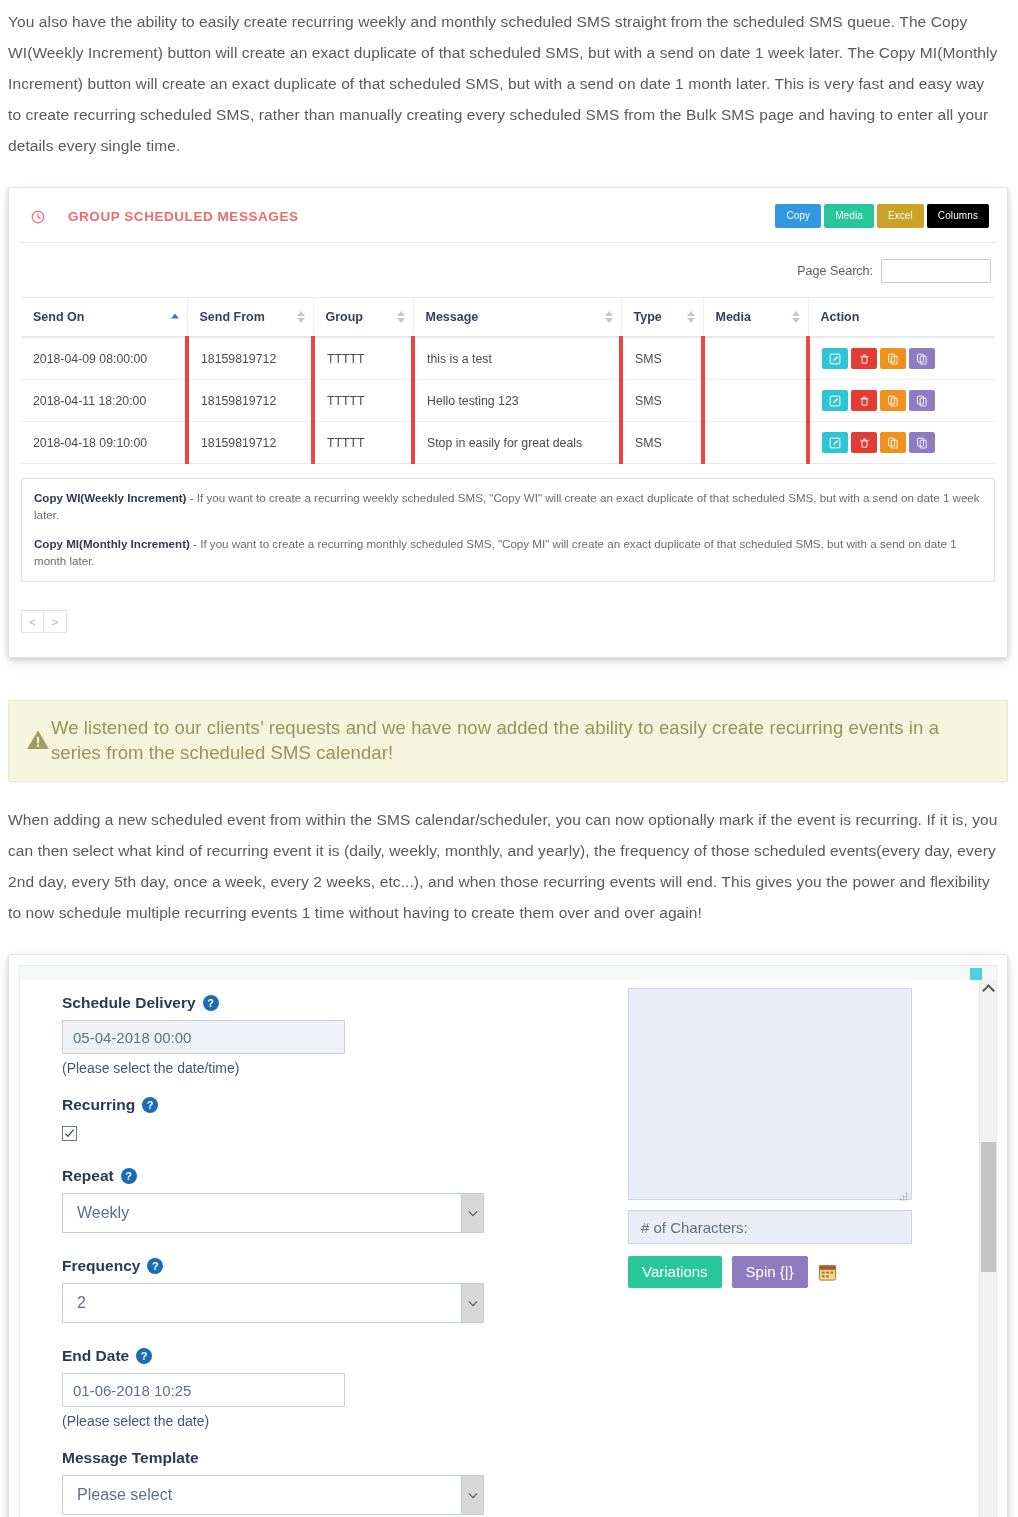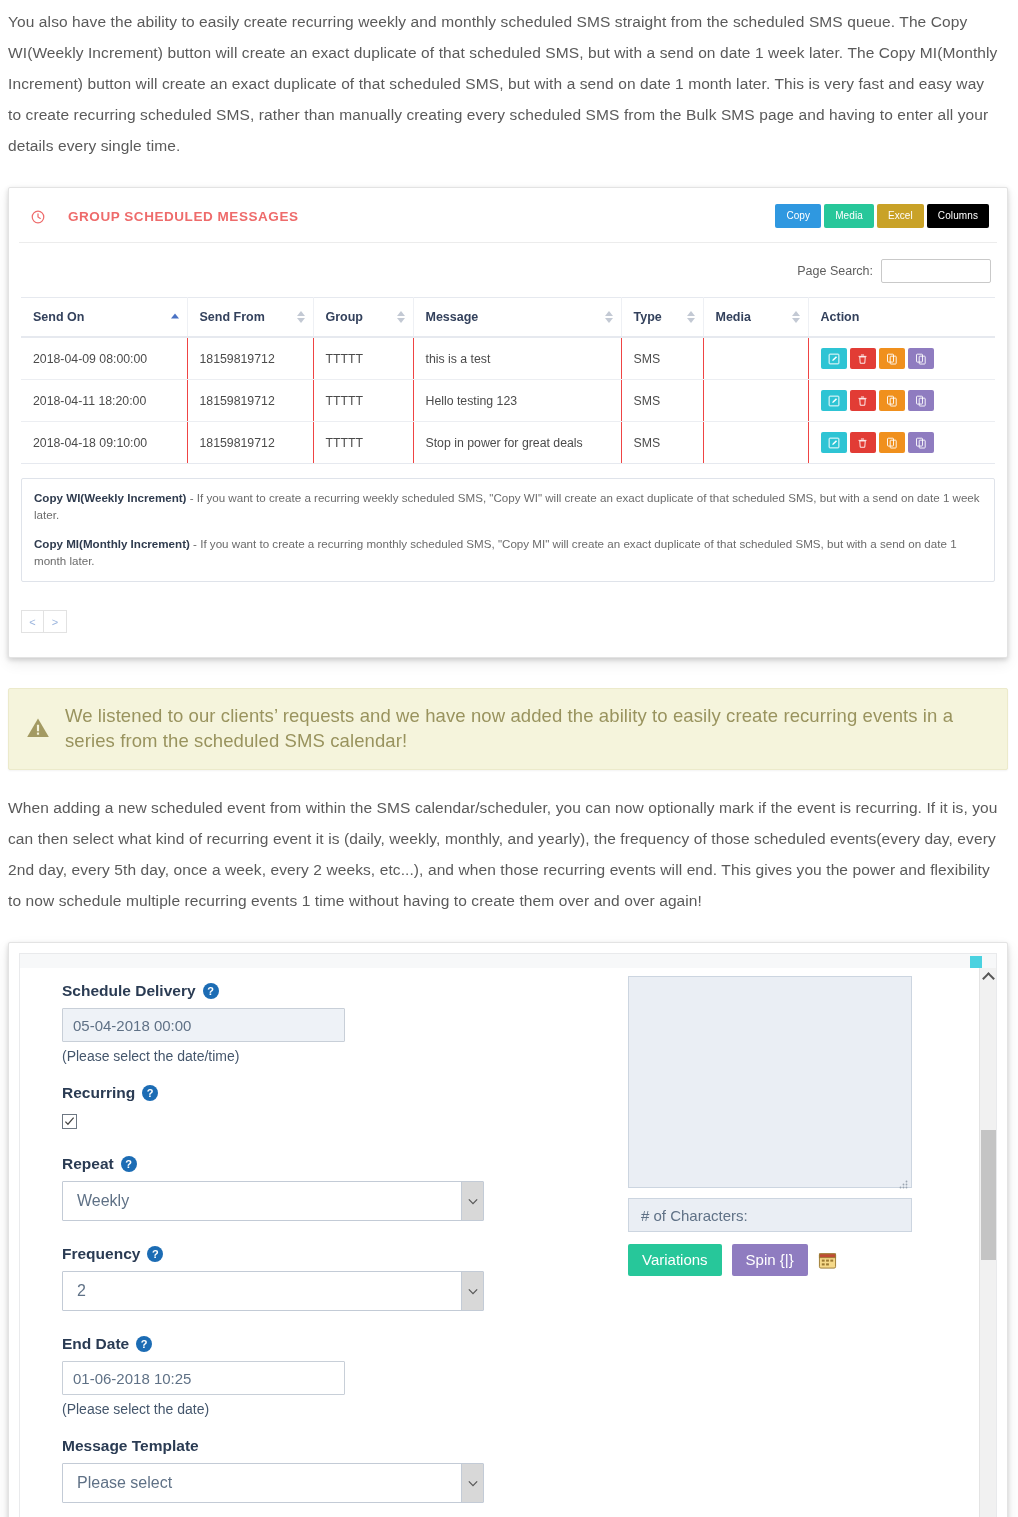--- a/index.html
+++ b/index.html
@@ -102,21 +102,21 @@
   .sort-ind i { display: block; width: 0; height: 0; }
   .sort-ind i.up   { border-left: 4px solid transparent; border-right: 4px solid transparent; border-bottom: 5px solid #c3c9d4; margin-bottom: 2px; }
   .sort-ind i.down { border-left: 4px solid transparent; border-right: 4px solid transparent; border-top: 5px solid #c3c9d4; }
   .sort-ind.active i.up { border-bottom-color: #4a72c4; }
 
   table.grid td {
     font-size: 12.3px;
     color: #4b4b4b;
     padding: 10px 10px 10px 12px;
     border-bottom: 1px solid #eceef2;
-    border-right: 1px solid #ef4444;
+    border-right: 4px solid #ef4444;
     white-space: nowrap;
   }
   table.grid td:last-child { border-right: 0; }
   table.grid tbody tr:last-child td { border-bottom: 1px solid #e6e9ef; }
 
   .act-wrap { display: flex; gap: 3px; }
   .act {
     width: 26px; height: 21px;
     border: 0; border-radius: 2px;
     display: inline-flex; align-items: center; justify-content: center;
@@ -147,26 +147,26 @@
     color: #9ab4dd;
     font-size: 11px;
     cursor: pointer;
     font-family: "Liberation Sans", sans-serif;
     padding: 0;
   }
   .pager button + button { border-left: 0; }
 
   
   .callout {
-    margin: 30px 10px 0 8px;
+    margin: 42px 10px 0 8px;
     background: #f5f4dc;
     border: 1px solid #eceacb;
     border-radius: 2px;
     padding: 14px 18px 16px 16px;
-    display: flex; align-items: center; gap: 14px;
+    display: flex; align-items: center; gap: 0;
     box-shadow: 0 1px 2px rgba(0,0,0,.05);
   }
   .callout .warn-ico { flex: 0 0 auto; width: 26px; height: 26px; }
   .callout .callout-text {
     color: #99935e;
     font-size: 18.5px;
     line-height: 25px;
     letter-spacing: .1px;
   }
 
@@ -462,21 +462,21 @@
                   <rect x="5.6" y="4.2" width="8" height="10.5" rx="1" fill="none" stroke="#fff" stroke-width="1.2"></rect>
                 </svg>
             </button>
           </div>
         </td>
       </tr>
       <tr>
         <td>2018-04-18 09:10:00</td>
         <td>18159819712</td>
         <td>TTTTT</td>
-        <td>Stop in power for great deals</td>
+        <td>Stop in easily for great deals</td>
         <td>SMS</td>
         <td></td>
         <td>
           <div class="act-wrap">
             <button class="act act-edit">
               <svg width="12" height="12" viewBox="0 0 16 16">
                   <rect x="1.5" y="1.5" width="13" height="13" rx="1" fill="none" stroke="#fff" stroke-width="1.3"></rect>
                   <path d="M10.6 4.2 6.2 8.6l-.5 2 2-.5 4.4-4.4z" fill="#fff"></path>
                 </svg>
             </button>

